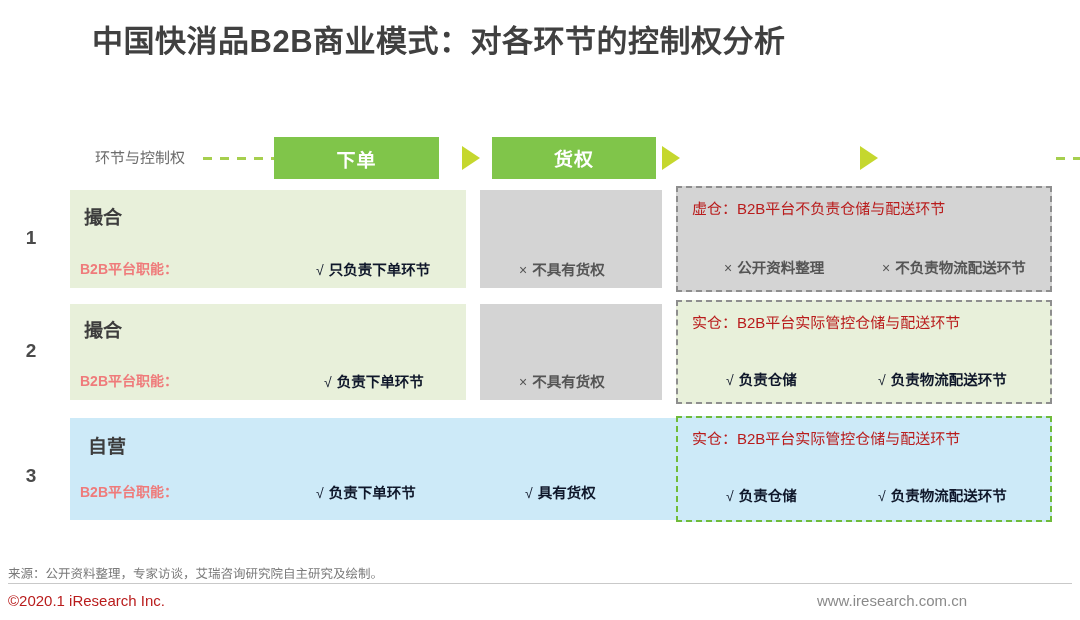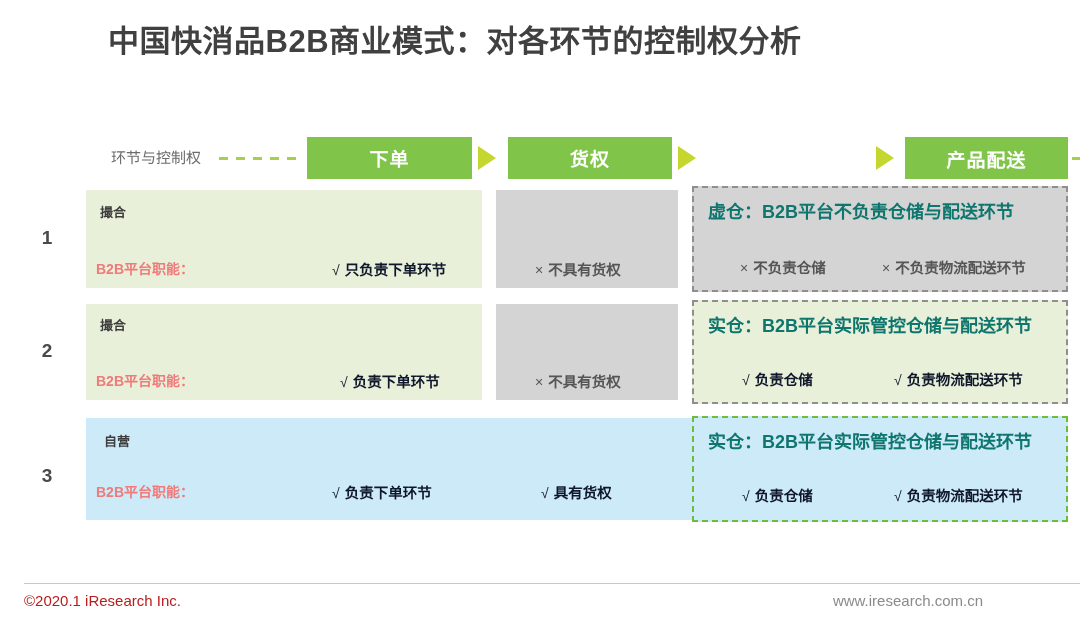--- a/index.html
+++ b/index.html
@@ -29,21 +29,20 @@
     white-space: nowrap;
   }
 
   
   #stage {
     position: absolute;
     left: 0;
     top: 0;
     width: 977px;
     height: 620px;
-    margin-left: 16px;
   }
 
   
   #flow-row {
     position: absolute;
     left: 0;
     top: 137px;
     width: 1080px;
     height: 42px;
     border-radius: 8px;
@@ -103,21 +102,21 @@
   .panel {
     position: absolute;
     box-sizing: border-box;
   }
   .panel-green { background: #e8f0da; }
   .panel-gray  { background: #d4d4d4; }
   .panel-blue  { background: #cdeaf8; }
 
   .mode-title {
     position: absolute;
-    font-size: 13px;
+    font-size: 19px;
     font-weight: bold;
     color: #3d3d3d;
     white-space: nowrap;
     text-align: center;
   }
   .func-label {
     position: absolute;
     font-size: 14px;
     font-weight: bold;
     color: #ef7b7b;
@@ -144,23 +143,23 @@
     border: 2px dashed #8e8e8e;
   }
   .wh-box.green-border { border-color: #6fbb3a; }
   .wh-box.bg-gray  { background: #d4d4d4; }
   .wh-box.bg-green { background: #e8f0da; }
   .wh-box.bg-blue  { background: #cdeaf8; }
   .wh-title {
     position: absolute;
     left: 14px;
     top: 9px;
-    font-size: 18px;
-    font-weight: bold;
-    color: #0f766e;
+    font-size: 15px;
+    font-weight: normal;
+    color: #b91c1c;
     white-space: nowrap;
   }
 
   
   #source-note {
     position: absolute;
     left: 8px;
     top: 563px;
     font-size: 12.5px;
     color: #7a7a7a;
@@ -196,52 +195,51 @@
 
 <div id="stage">
 
   <div id="title">中国快消品B2B商业模式：对各环节的控制权分析</div>
 
   <div id="flow-row">
     <div id="flow-label">环节与控制权</div>
 
     <div class="flow-dash" style="left:203px; width:80px;"></div>
 
-    <div class="flow-box" style="left:291px; width:165px;font-family:Liberation Mono, monospace;">下单</div>
+    <div class="flow-box" style="left:274px; width:165px;">下单</div>
     <div class="flow-arrow" style="left:462px;"></div>
 
     <div class="flow-box" style="left:492px; width:164px;font-family:Liberation Mono, monospace;">货权</div>
     <div class="flow-arrow" style="left:662px;"></div>
 
     <div class="flow-arrow" style="left:860px;"></div>
 
-    <div class="flow-box" style="left:889px; width:163px;">产品配送</div>
     <div class="flow-dash" style="left:1056px; width:24px;"></div>
   </div>
 
   <div class="row-num" style="top:227px;">1</div>
 
   <div class="panel panel-green" style="left:70px; top:190px; width:396px; height:98px;"></div>
   <div class="mode-title" style="left:84px; top:202px;">撮合</div>
   <div class="func-label" style="left:80px; top:258px;">B2B平台职能：</div>
   <div class="tag tag-yes" style="left:316px; top:258px;">
     <span class="mark">√</span><span>只负责下单环节</span>
   </div>
 
   <div class="panel panel-gray" style="left:480px; top:190px; width:182px; height:98px;"></div>
   <div class="tag tag-no" style="left:519px; top:258px;">
     <span class="mark">×</span><span>不具有货权</span>
   </div>
 
   <div class="wh-box bg-gray" style="left:676px; top:186px; width:376px; height:106px;">
     <div class="wh-title">虚仓：B2B平台不负责仓储与配送环节</div>
     <div class="tag tag-no" style="left:46px; top:68px;">
-      <span class="mark">×</span><span>不负责仓储</span>
-    </div>
-    <div class="tag tag-no" style="left:188px; top:68px;">
+      <span class="mark">×</span><span>公开资料整理</span>
+    </div>
+    <div class="tag tag-no" style="left:204px; top:68px;">
       <span class="mark">×</span><span>不负责物流配送环节</span>
     </div>
   </div>
 
   <div class="row-num" style="top:340px;">2</div>
 
   <div class="panel panel-green" style="left:70px; top:304px; width:396px; height:96px;"></div>
   <div class="mode-title" style="left:84px; top:315px;">撮合</div>
   <div class="func-label" style="left:80px; top:370px;">B2B平台职能：</div>
   <div class="tag tag-yes" style="left:324px; top:370px;">
@@ -278,17 +276,18 @@
   <div class="wh-box bg-blue green-border" style="left:676px; top:416px; width:376px; height:106px;">
     <div class="wh-title">实仓：B2B平台实际管控仓储与配送环节</div>
     <div class="tag tag-yes" style="left:48px; top:66px;">
       <span class="mark">√</span><span>负责仓储</span>
     </div>
     <div class="tag tag-yes" style="left:200px; top:66px;">
       <span class="mark">√</span><span>负责物流配送环节</span>
     </div>
   </div>
 
+  <div id="source-note">来源：公开资料整理，专家访谈，艾瑞咨询研究院自主研究及绘制。</div>
   <div id="footer-rule"></div>
   <div id="copyright">©2020.1 iResearch Inc.</div>
   <div id="site-url">www.iresearch.com.cn</div>
 
 </div>
 
 </body></html>

